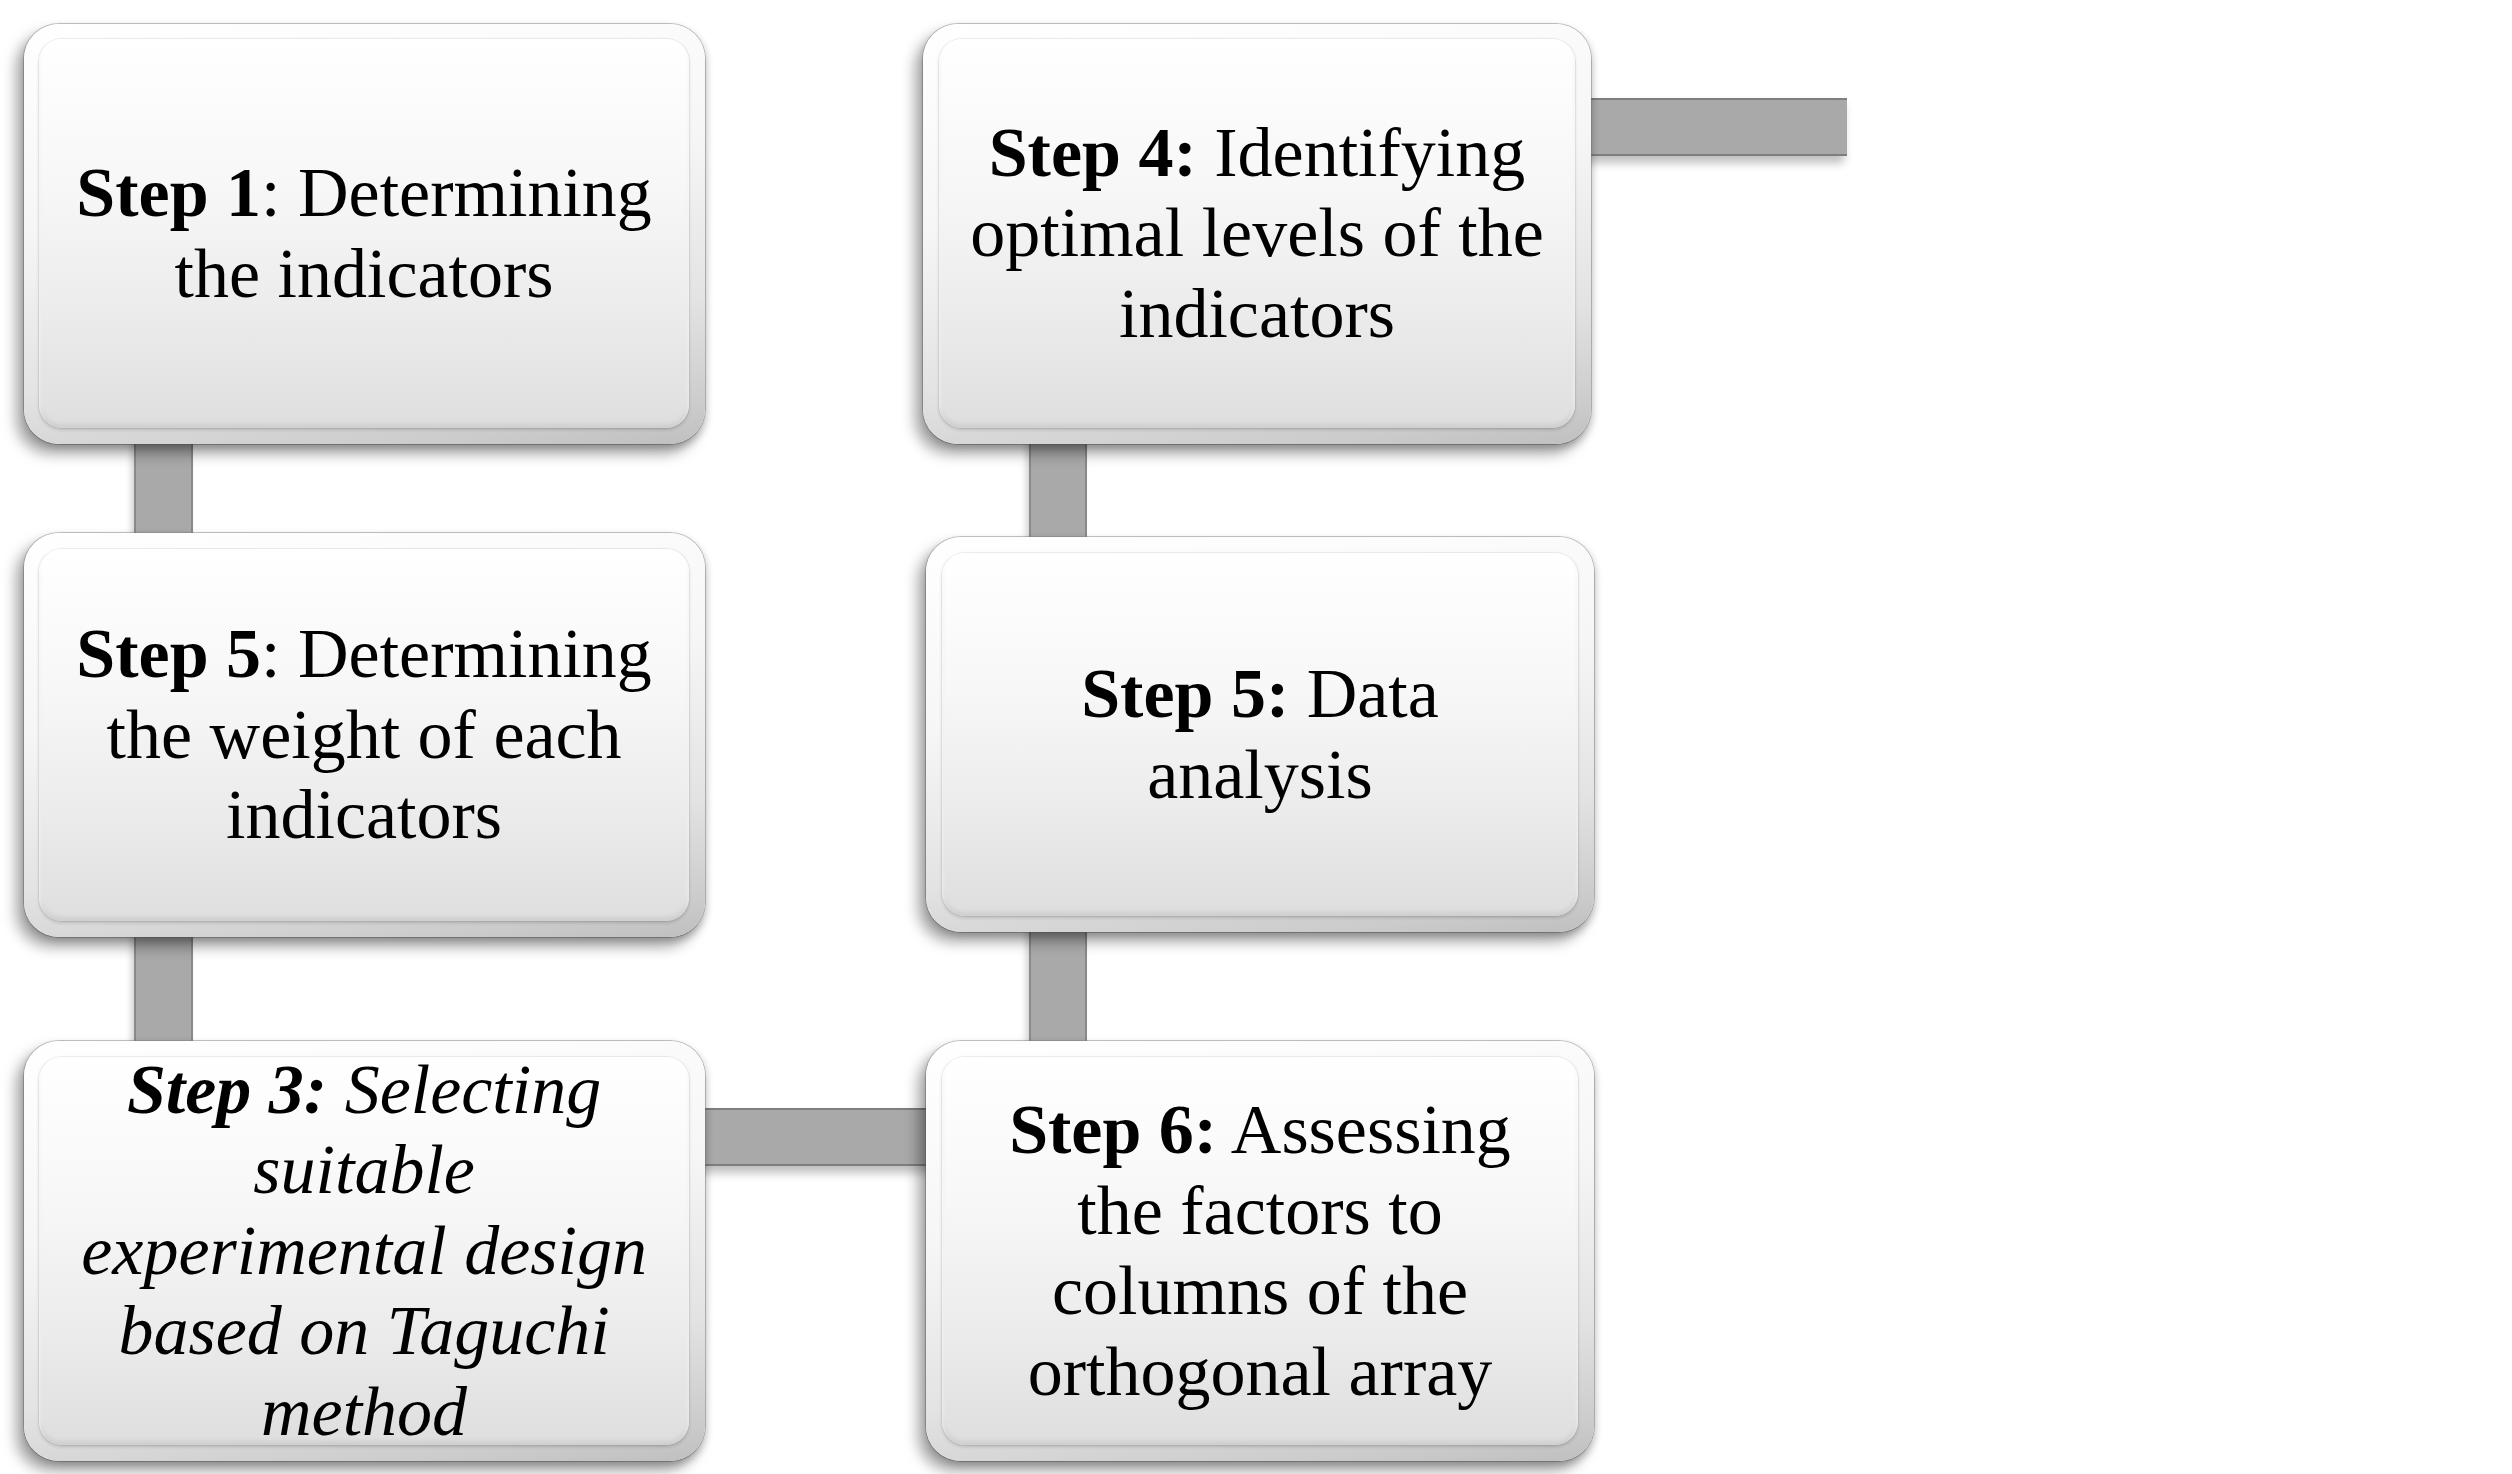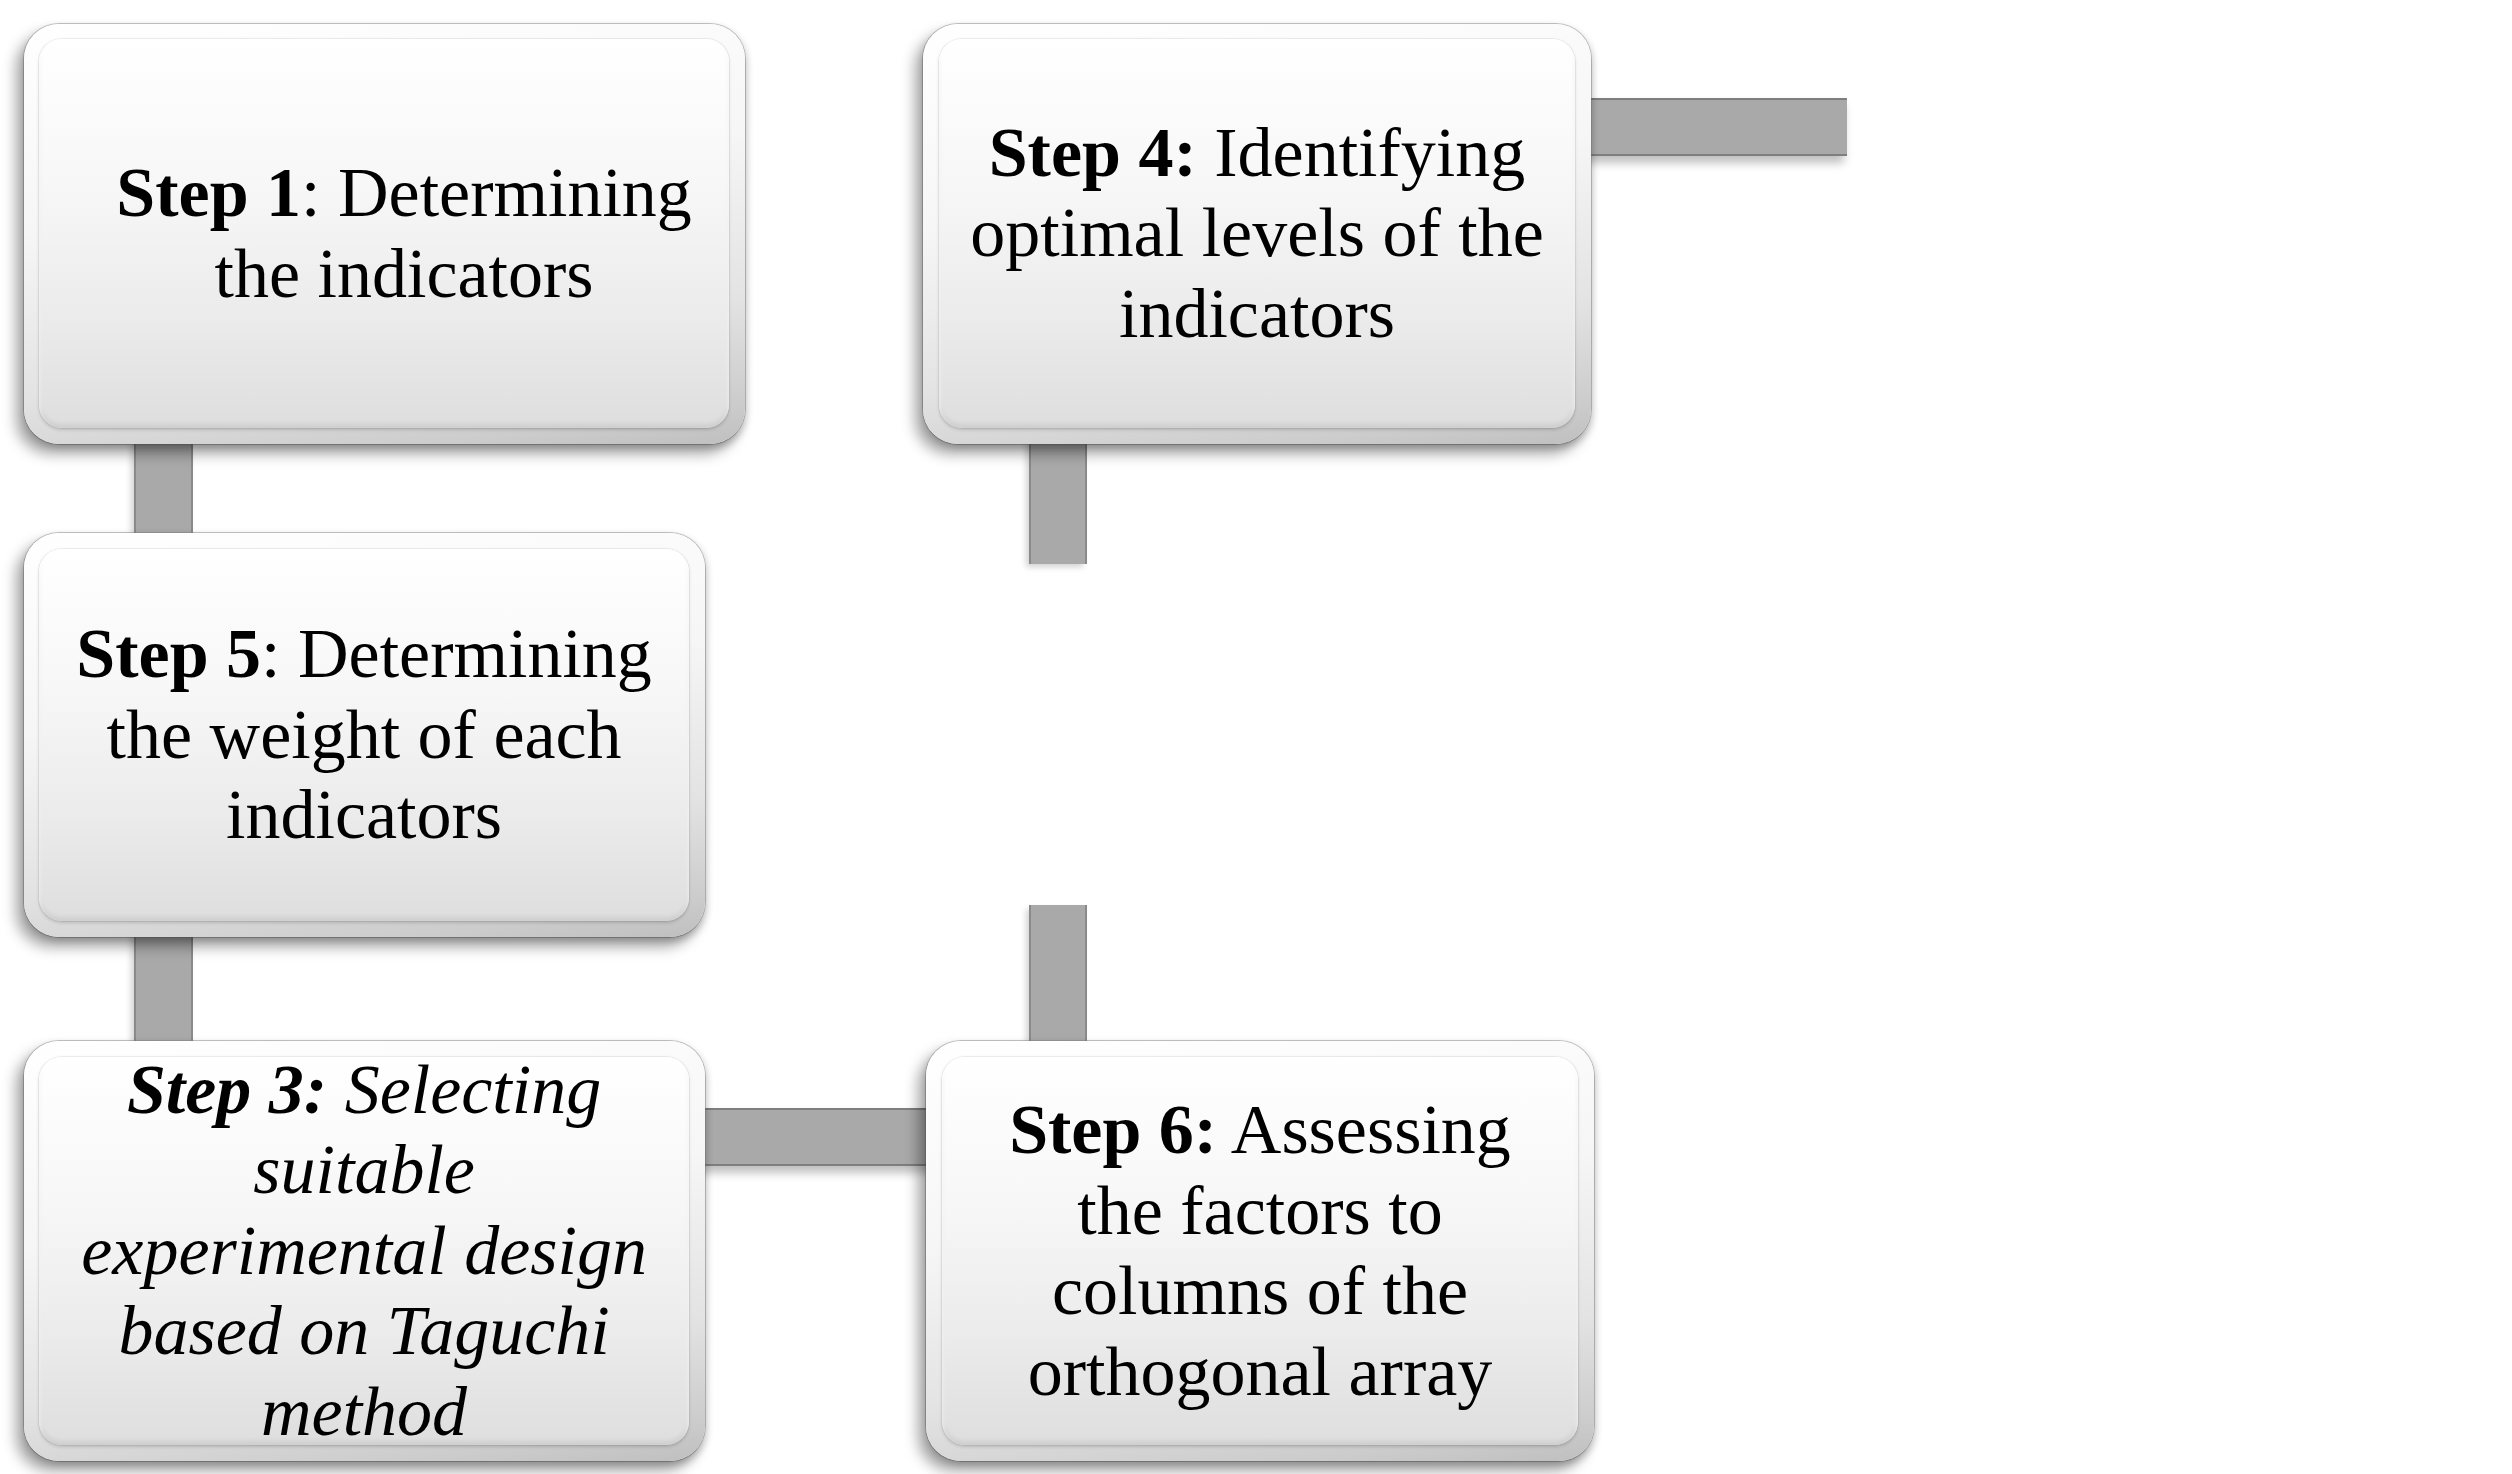--- a/index.html
+++ b/index.html
@@ -80,21 +80,21 @@
     z-index: 3;
     text-align: center;
     color: #000000;
     font-size: 70px;
     line-height: 1.15;
     white-space: pre-line;
     padding: 0 40px;
   }
   .step-bold { font-weight: bold; }
 
-  #b1 { left: 23.6px;   top: 23.6px;   width: 681px; height: 420px; padding-left: 40px; }
+  #b1 { left: 23.6px;   top: 23.6px;   width: 681px; height: 420px; }
   #b2 { left: 23.6px;   top: 533px;  width: 681px; height: 404px; }
   #b3 { left: 23.6px;   top: 1041px; width: 681px; height: 420px; font-style: italic; }
   #b4 { left: 923px; top: 23.6px;   width: 668px; height: 420px; }
   #b5 { left: 926px; top: 537px;  width: 668px; height: 395px; }
   #b6 { left: 926px; top: 1041px; width: 668px; height: 420px; }
   #b7 { left: 1826px; top: 23.6px;   width: 662px; height: 409px; }
 </style>
 </head>
 <body>
 
@@ -125,20 +125,24 @@
 based on Taguchi
 method</span></div>
   </div>
 
   <div class="box" id="b4">
     <div class="box-text"><span class="step-bold">Step 4:</span><span> Identifying
 optimal levels of the
 indicators</span></div>
   </div>
 
+  <div class="box" id="b5">
+    <div class="box-text"><span class="step-bold">Step 5:</span><span> Data
+analysis</span></div>
+  </div>
 
   <div class="box" id="b6">
     <div class="box-text"><span class="step-bold">Step 6:</span><span> Assessing
 the factors to
 columns of the
 orthogonal array</span></div>
   </div>
 
 
 </div>

